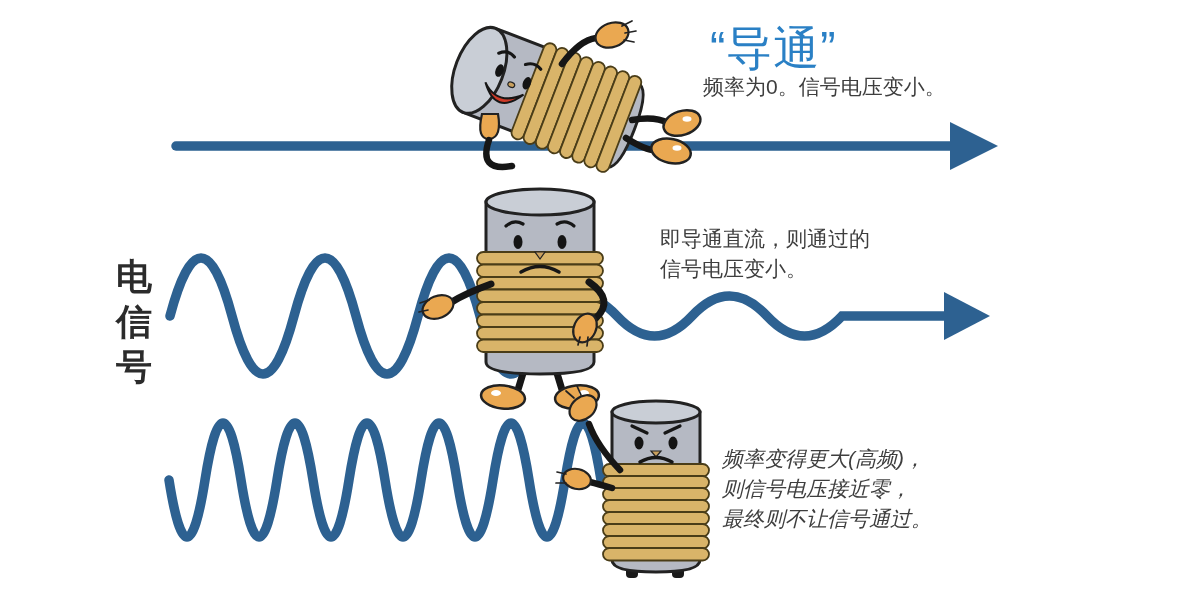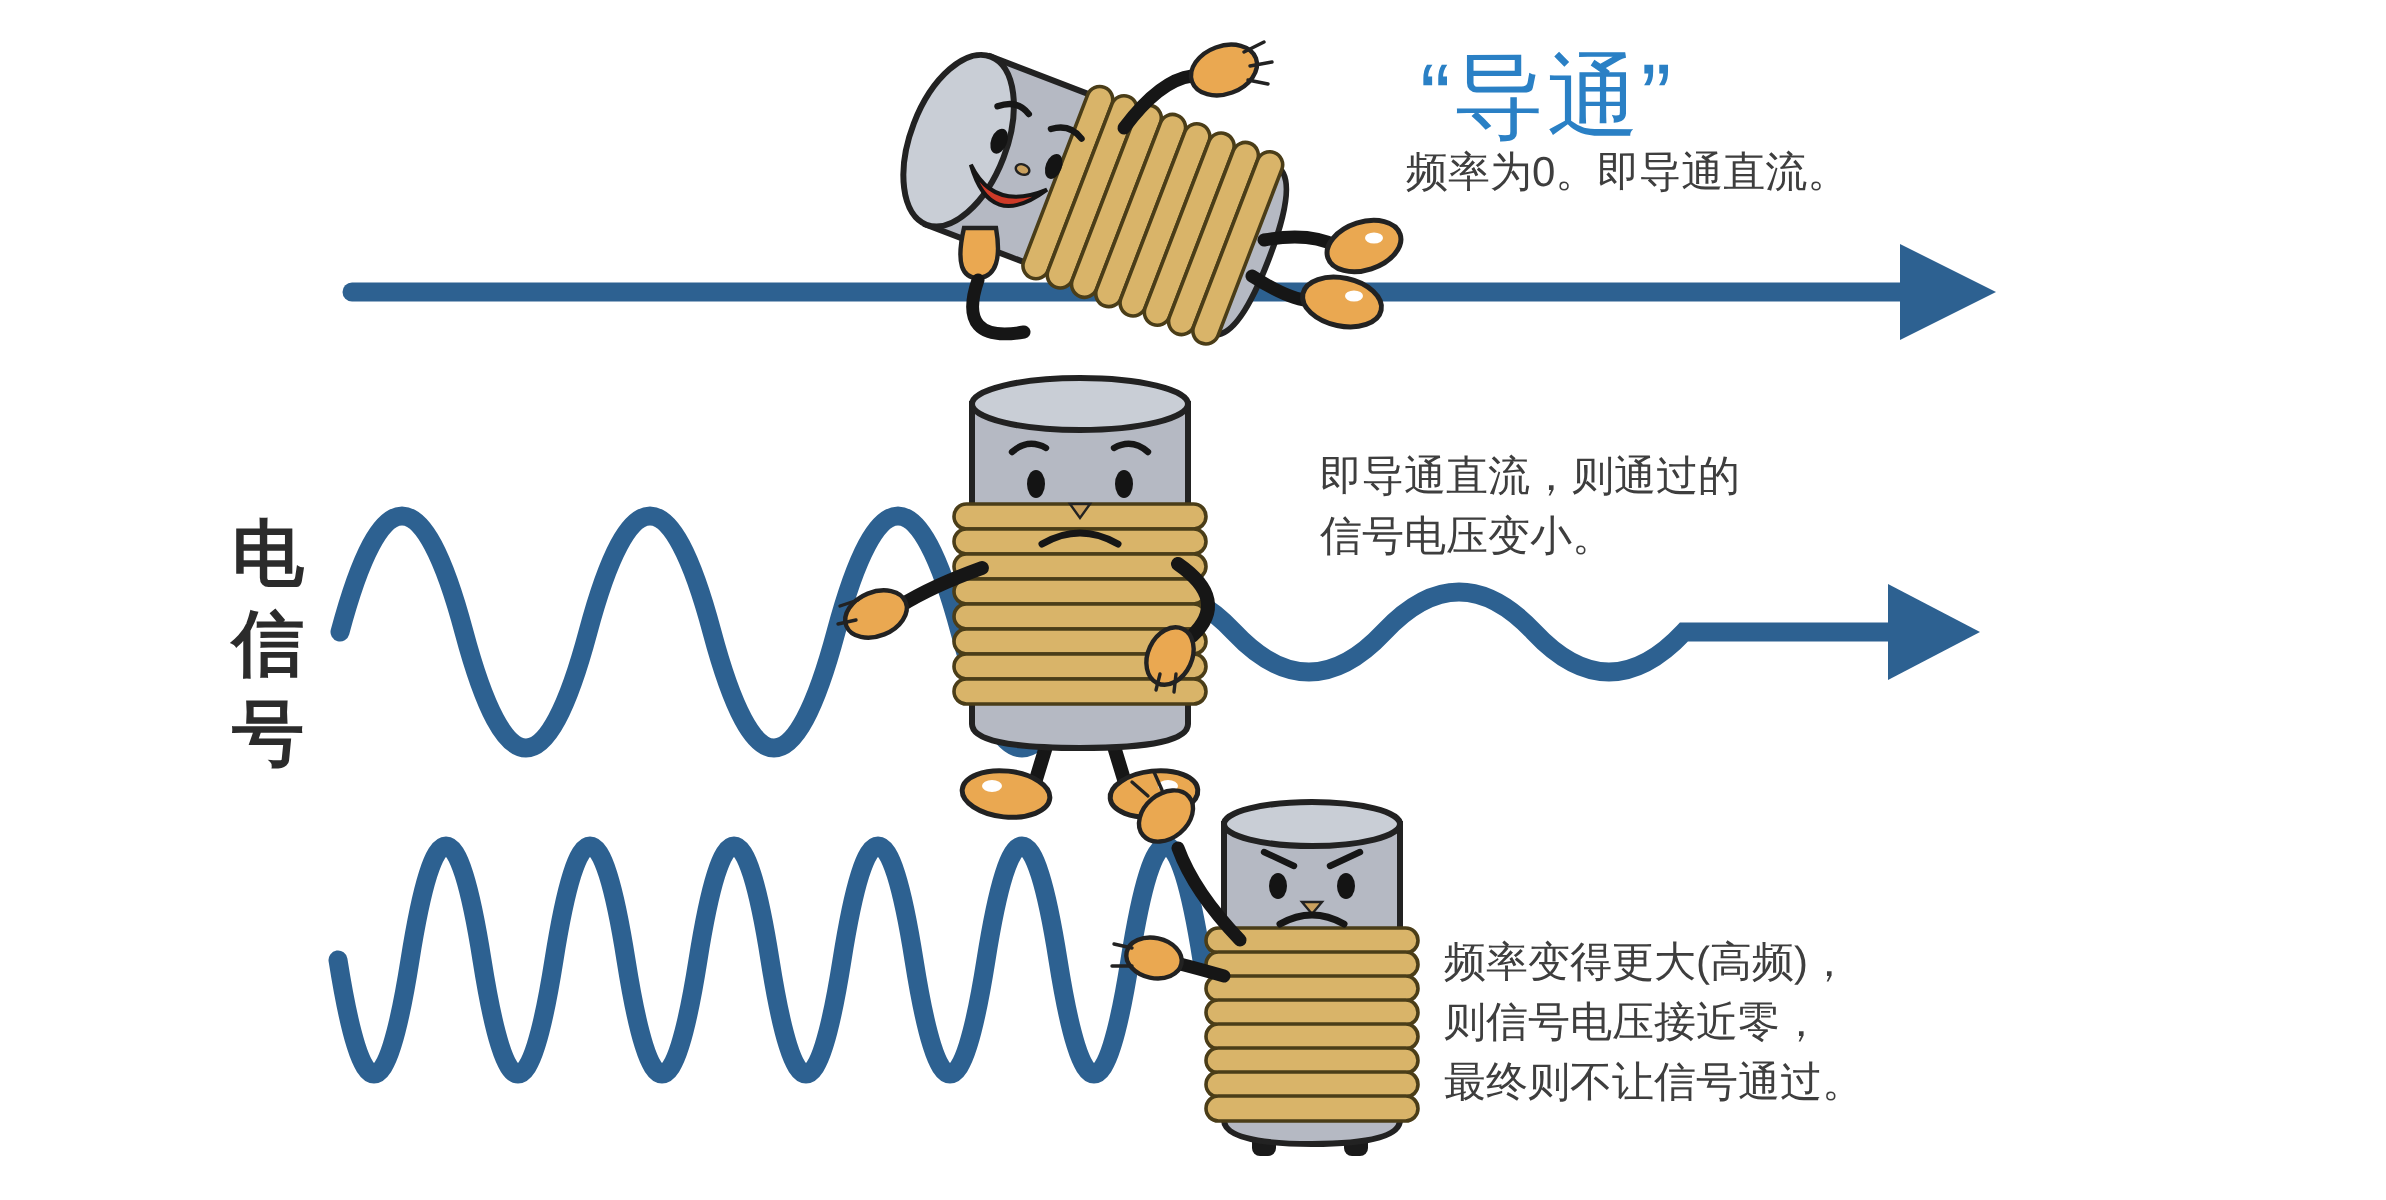--- a/index.html
+++ b/index.html
@@ -181,22 +181,22 @@
     </g>
   </svg>
 
   <div class="signal-label">
     <span>电</span>
     <span>信</span>
     <span>号</span>
   </div>
 
   <div class="txt heading" style="left:710px;top:18px;">“导通”</div>
-  <div class="txt desc" style="left:703px;top:72px;">频率为0。即导通直流。</div>
+  <div class="txt desc" style="left:703px;top:72px;">频率为0。信号电压变小。</div>
 
   <div class="txt desc" style="left:660px;top:224px;">即导通直流，则通过的
 信号电压变小。</div>
 
-  <div class="txt desc" style="left:722px;top:467px;">频率变得更大(高频)，
+  <div class="txt desc" style="left:722px;top:444px;font-style:italic;">频率变得更大(高频)，
 则信号电压接近零，
 最终则不让信号通过。</div>
 
 </div>
 
 </body></html>

